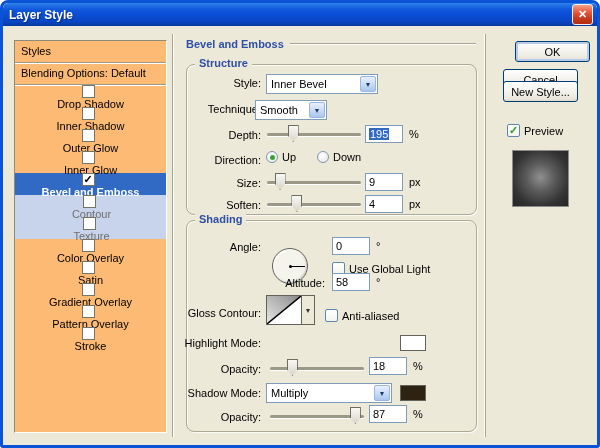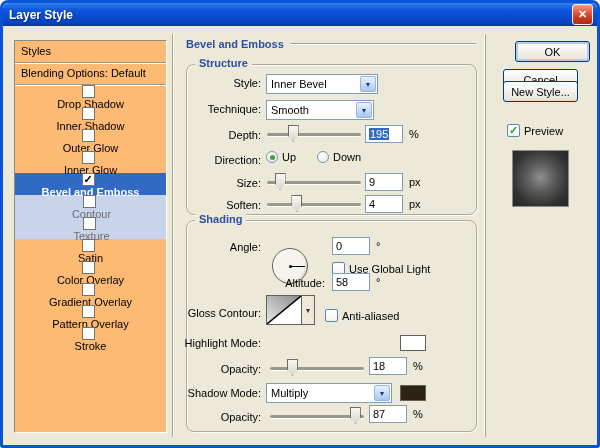--- a/index.html
+++ b/index.html
@@ -137,25 +137,25 @@
       <div class="sb-row sub">
         <span class="cb"></span>
         <span>Contour</span>
       </div>
       <div class="sb-row sub">
         <span class="cb"></span>
         <span>Texture</span>
       </div>
       <div class="sb-row">
         <span class="cb"></span>
+        <span>Color Overlay</span>
+      </div>
+      <div class="sb-row">
+        <span class="cb"></span>
         <span>Satin</span>
-      </div>
-      <div class="sb-row">
-        <span class="cb"></span>
-        <span>Color Overlay</span>
       </div>
       <div class="sb-row">
         <span class="cb"></span>
         <span>Gradient Overlay</span>
       </div>
       <div class="sb-row">
         <span class="cb"></span>
         <span>Pattern Overlay</span>
       </div>
       <div class="sb-row">
@@ -175,21 +175,21 @@
 
         <span class="flabel" style="top:12px">Style:</span>
         <div class="combo" style="left:79px;top:9px;width:112px">
           <span class="combo-val">Inner Bevel</span>
           <span class="combo-btn">
               <span class="arr">▼</span>
             </span>
         </div>
 
         <span class="flabel" style="top:38px">Technique:</span>
-        <div class="combo" style="left:79px;top:35px;width:108px">
+        <div class="combo" style="left:68px;top:35px;width:72px">
           <span class="combo-val">Smooth</span>
           <span class="combo-btn">
               <span class="arr">▼</span>
             </span>
         </div>
 
         <span class="flabel" style="top:64px">Depth:</span>
         <div class="slider" style="left:80px;top:60px">
           <div class="track"></div>
           <div class="thumb" style="left:22%"></div>

